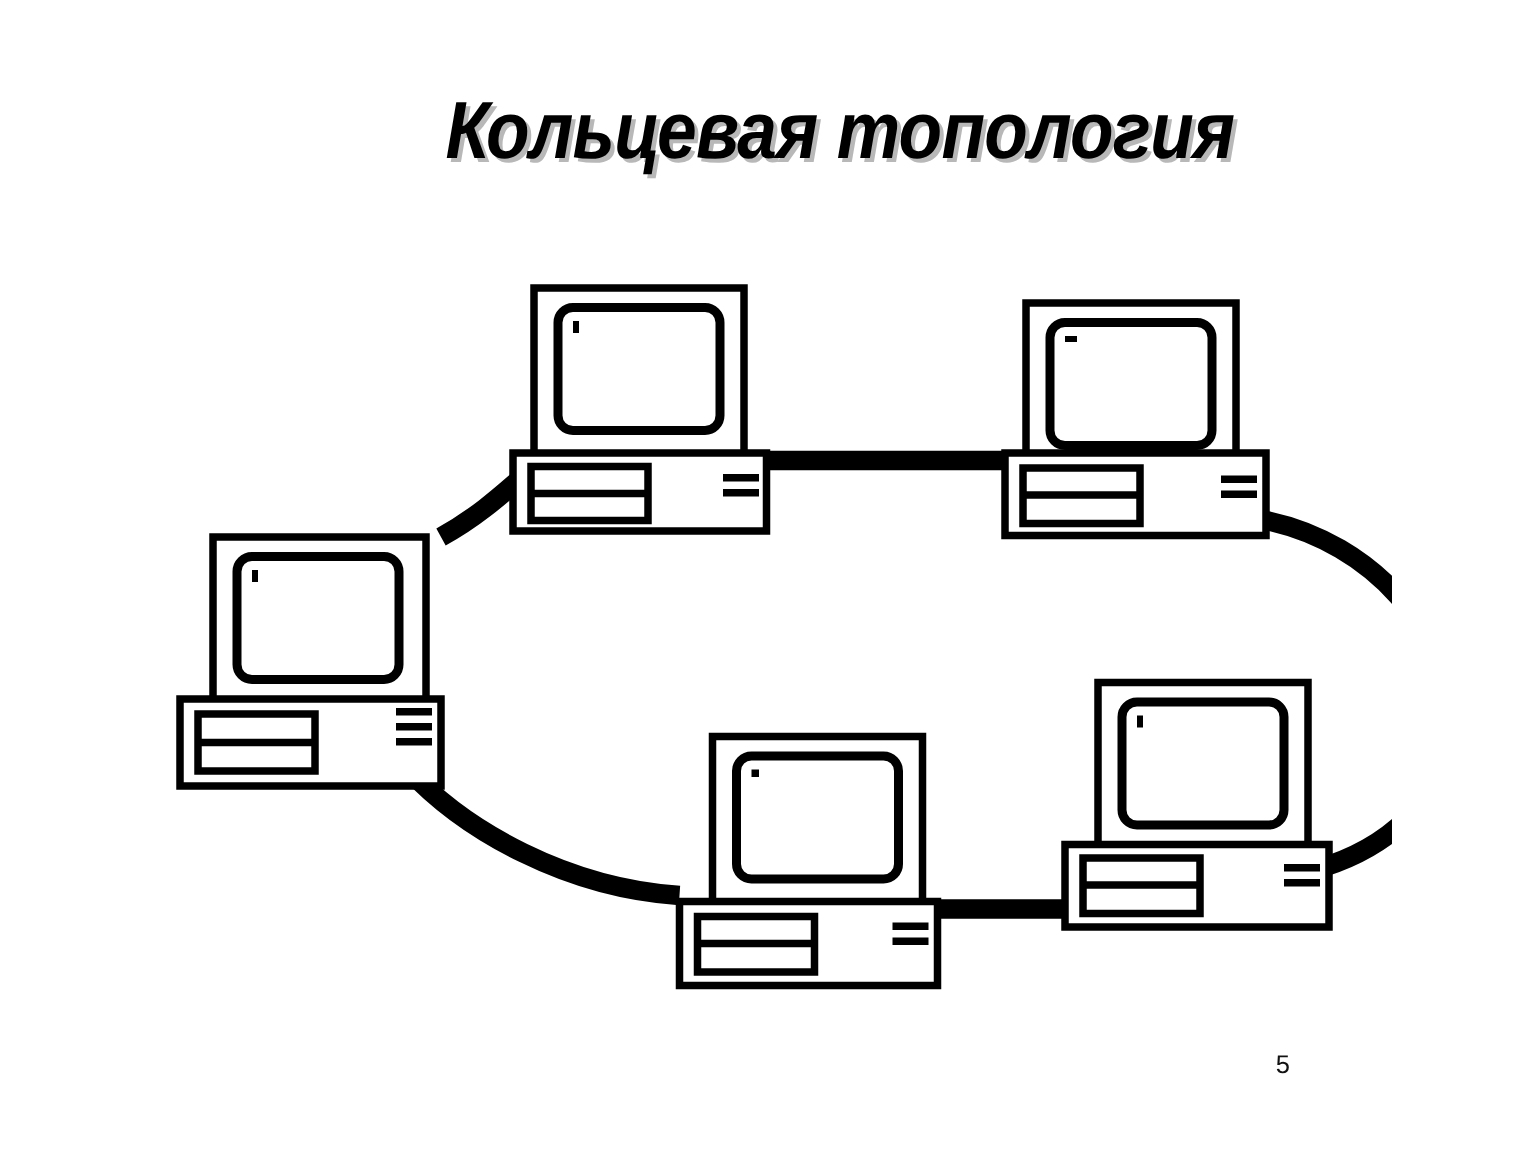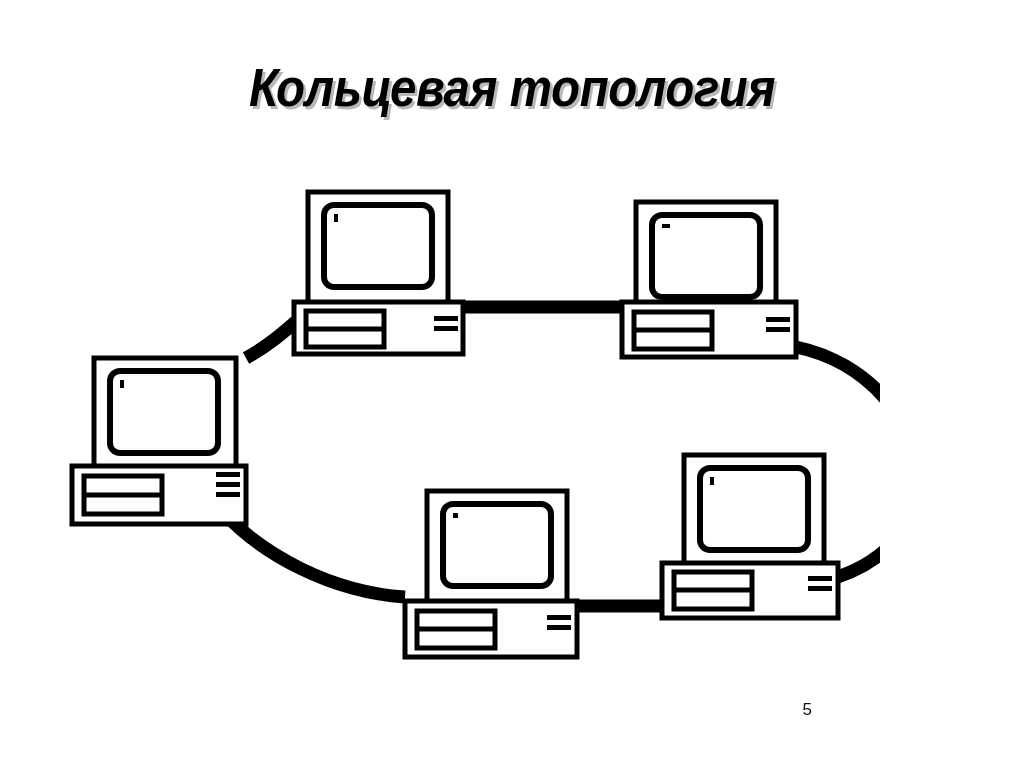--- a/index.html
+++ b/index.html
@@ -9,20 +9,21 @@
   }
   body {
     font-family: "Liberation Sans", sans-serif;
   }
   #slide {
     position: relative;
     width: 880px;
     height: 767px;
     background: #ffffff;
     overflow: hidden;
+    margin-left: 48px;
   }
   #slide-title {
     position: absolute;
     left: 0;
     top: 56px;
     width: 1024px;
     text-align: center;
     font-family: "Liberation Sans", sans-serif;
     font-weight: bold;
     font-style: italic;

